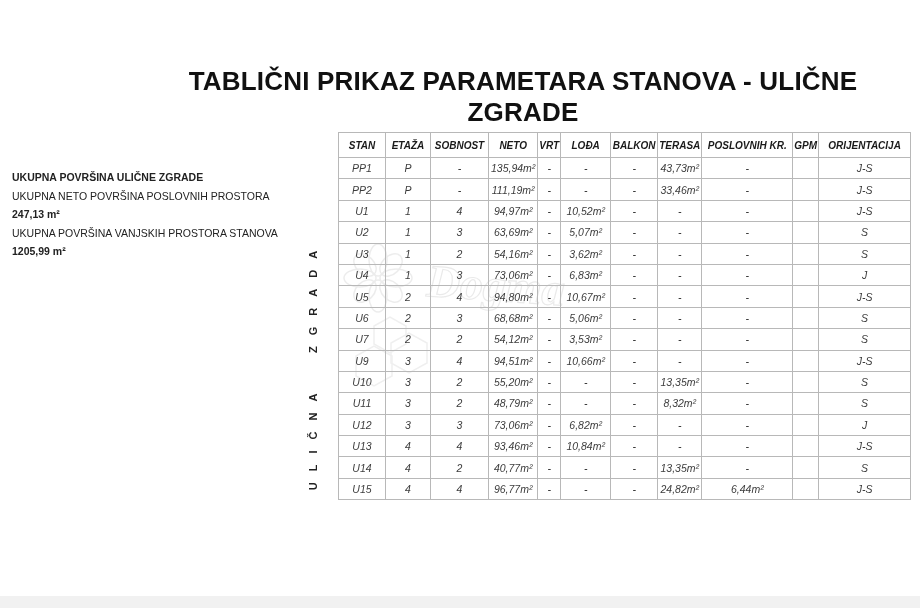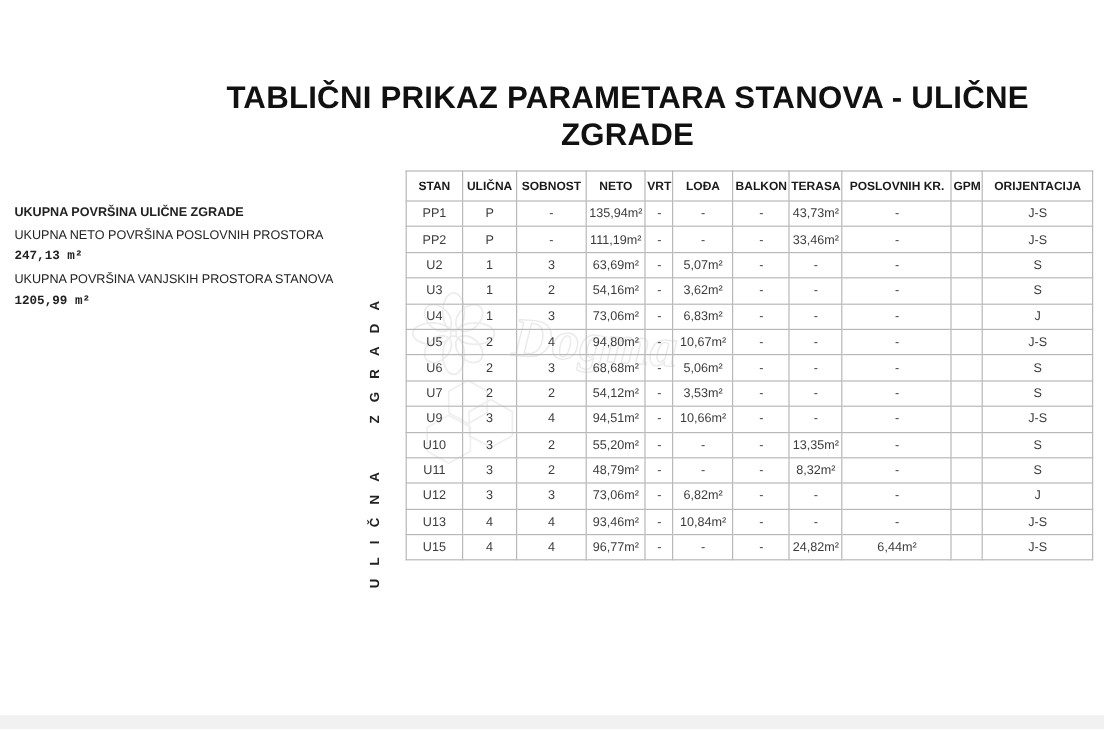--- a/index.html
+++ b/index.html
@@ -29,21 +29,21 @@
     position: absolute;
     left: 12px;
     top: 136px;
     width: 300px;
     font-size: 10.5px;
     line-height: 18.5px;
     color: #222;
     margin-top: 32px;
   }
   .summary .heading { font-weight: bold; }
-  .summary .value { font-weight: bold; font-family: Liberation Mono, monospace; }
+  .summary .value { font-weight: bold; }
   .vertical-label {
     position: absolute;
     left: 167px;
     top: 355px;
     width: 300px;
     height: 20px;
     transform: rotate(-90deg);
     transform-origin: center center;
     text-align: center;
     font-size: 11px;
@@ -59,25 +59,26 @@
     top: 238px;
     width: 260px;
     height: 150px;
     opacity: 0.55;
     pointer-events: none;
     z-index: 0;
   }
   .data-table {
     position: absolute;
     left: 338px;
-    top: 142px;
+    top: 132px;
     border-collapse: collapse;
     table-layout: fixed;
     background: transparent;
     z-index: 1;
+    font-style: italic;
   }
   .data-table th, .data-table td {
     border: 1px solid #b8b8b8;
     text-align: center;
     vertical-align: middle;
     overflow: hidden;
     white-space: nowrap;
   }
   .data-table th {
     font-size: 10px;
@@ -147,21 +148,21 @@
         <col style="width:50px">
         <col style="width:47px">
         <col style="width:42px">
       <col style="width:91px">
         <col style="width:24px">
         <col style="width:92px">
     </colgroup>
     <thead>
       <tr>
         <th>STAN</th>
-        <th>ULIČNA</th>
+        <th>ETAŽA</th>
         <th>SOBNOST</th>
         <th>NETO</th>
         <th>VRT</th>
         <th>LOĐA</th>
         <th>BALKON</th>
         <th>TERASA</th>
         <th>POSLOVNIH KR.</th>
         <th>GPM</th>
         <th>ORIJENTACIJA</th>
       </tr>
@@ -187,20 +188,33 @@
           <td>111,19m²</td>
           <td>-</td>
           <td>-</td>
           <td>-</td>
           <td>33,46m²</td>
           <td>-</td>
           <td></td>
           <td>J-S</td>
         </tr>
         <tr>
+          <td>U1</td>
+          <td>1</td>
+          <td>4</td>
+          <td>94,97m²</td>
+          <td>-</td>
+          <td>10,52m²</td>
+          <td>-</td>
+          <td>-</td>
+          <td>-</td>
+          <td></td>
+          <td>J-S</td>
+        </tr>
+        <tr>
           <td>U2</td>
           <td>1</td>
           <td>3</td>
           <td>63,69m²</td>
           <td>-</td>
           <td>5,07m²</td>
           <td>-</td>
           <td>-</td>
           <td>-</td>
           <td></td>
@@ -330,20 +344,33 @@
           <td>93,46m²</td>
           <td>-</td>
           <td>10,84m²</td>
           <td>-</td>
           <td>-</td>
           <td>-</td>
           <td></td>
           <td>J-S</td>
         </tr>
         <tr>
+          <td>U14</td>
+          <td>4</td>
+          <td>2</td>
+          <td>40,77m²</td>
+          <td>-</td>
+          <td>-</td>
+          <td>-</td>
+          <td>13,35m²</td>
+          <td>-</td>
+          <td></td>
+          <td>S</td>
+        </tr>
+        <tr>
           <td>U15</td>
           <td>4</td>
           <td>4</td>
           <td>96,77m²</td>
           <td>-</td>
           <td>-</td>
           <td>-</td>
           <td>24,82m²</td>
           <td>6,44m²</td>
           <td></td>

